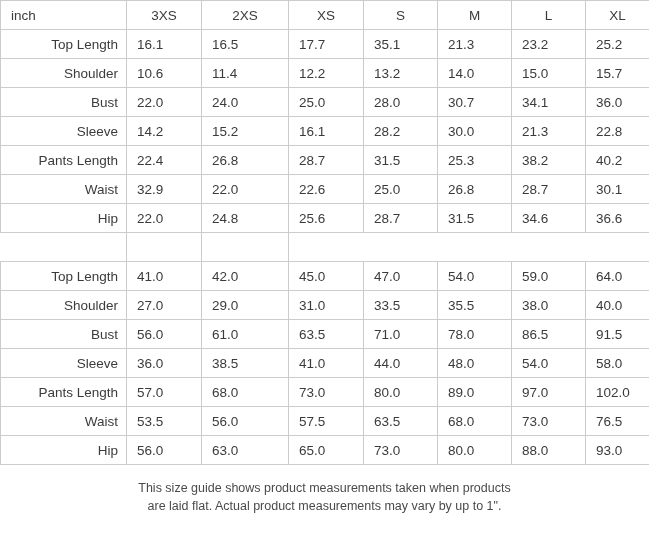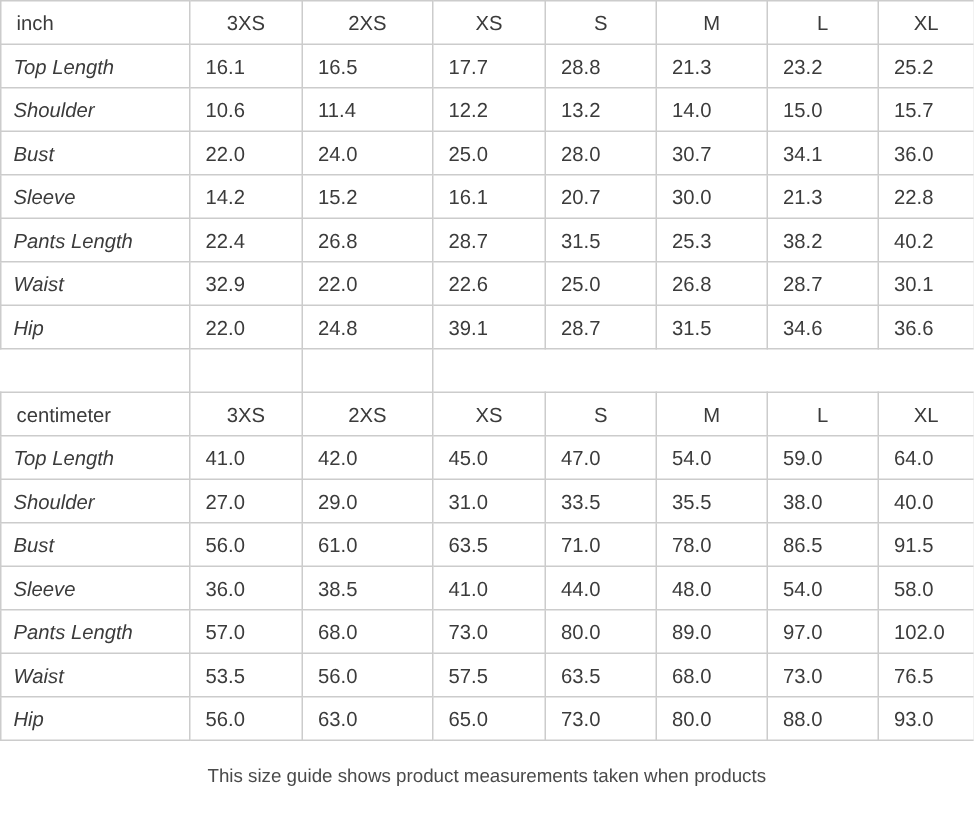--- a/index.html
+++ b/index.html
@@ -46,22 +46,21 @@
   col.c7 { width: 64px; }
 
   .hdr-unit {
     text-align: left;
     padding-left: 10px !important;
   }
   .hdr-size {
     text-align: center;
   }
   .row-label {
-    text-align: left;
-    font-style: italic;
+    text-align: right;
   }
   .cell-val {
     text-align: left;
     padding-left: 10px !important;
   }
   .spacer-row td {
     border-left: 1px solid #cccccc;
     border-right: 1px solid #cccccc;
     border-top: 1px solid #cccccc;
     border-bottom: 1px solid #cccccc;
@@ -109,21 +108,21 @@
         <td class="hdr-size">M</td>
         <td class="hdr-size">L</td>
         <td class="hdr-size">XL</td>
       </tr>
 
       <tr>
         <td class="row-label">Top Length</td>
         <td class="cell-val">16.1</td>
         <td class="cell-val">16.5</td>
         <td class="cell-val">17.7</td>
-        <td class="cell-val">28.8</td>
+        <td class="cell-val">35.1</td>
         <td class="cell-val">21.3</td>
         <td class="cell-val">23.2</td>
         <td class="cell-val">25.2</td>
       </tr>
 
       <tr>
         <td class="row-label">Shoulder</td>
         <td class="cell-val">10.6</td>
         <td class="cell-val">11.4</td>
         <td class="cell-val">12.2</td>
@@ -142,21 +141,21 @@
         <td class="cell-val">30.7</td>
         <td class="cell-val">34.1</td>
         <td class="cell-val">36.0</td>
       </tr>
 
       <tr>
         <td class="row-label">Sleeve</td>
         <td class="cell-val">14.2</td>
         <td class="cell-val">15.2</td>
         <td class="cell-val">16.1</td>
-        <td class="cell-val">20.7</td>
+        <td class="cell-val">28.2</td>
         <td class="cell-val">30.0</td>
         <td class="cell-val">21.3</td>
         <td class="cell-val">22.8</td>
       </tr>
 
       <tr>
         <td class="row-label">Pants Length</td>
         <td class="cell-val">22.4</td>
         <td class="cell-val">26.8</td>
         <td class="cell-val">28.7</td>
@@ -174,48 +173,38 @@
         <td class="cell-val">25.0</td>
         <td class="cell-val">26.8</td>
         <td class="cell-val">28.7</td>
         <td class="cell-val">30.1</td>
       </tr>
 
       <tr>
         <td class="row-label">Hip</td>
         <td class="cell-val">22.0</td>
         <td class="cell-val">24.8</td>
-        <td class="cell-val">39.1</td>
+        <td class="cell-val">25.6</td>
         <td class="cell-val">28.7</td>
         <td class="cell-val">31.5</td>
         <td class="cell-val">34.6</td>
         <td class="cell-val">36.6</td>
       </tr>
 
       <tr class="spacer-row">
         <td class="blank-outer"></td>
         <td></td>
         <td></td>
         <td class="blank-outer"></td>
         <td class="blank-outer"></td>
         <td class="blank-outer"></td>
         <td class="blank-outer"></td>
         <td class="blank-outer"></td>
       </tr>
 
-      <tr>
-        <td class="hdr-unit">centimeter</td>
-        <td class="hdr-size">3XS</td>
-        <td class="hdr-size">2XS</td>
-        <td class="hdr-size">XS</td>
-        <td class="hdr-size">S</td>
-        <td class="hdr-size">M</td>
-        <td class="hdr-size">L</td>
-        <td class="hdr-size">XL</td>
-      </tr>
 
       <tr>
         <td class="row-label">Top Length</td>
         <td class="cell-val">41.0</td>
         <td class="cell-val">42.0</td>
         <td class="cell-val">45.0</td>
         <td class="cell-val">47.0</td>
         <td class="cell-val">54.0</td>
         <td class="cell-val">59.0</td>
         <td class="cell-val">64.0</td>
@@ -284,15 +273,16 @@
         <td class="cell-val">73.0</td>
         <td class="cell-val">80.0</td>
         <td class="cell-val">88.0</td>
         <td class="cell-val">93.0</td>
       </tr>
     </tbody>
   </table>
 
   <div class="footer-note">
     <div>This size guide shows product measurements taken when products</div>
+    <div>are laid flat. Actual product measurements may vary by up to 1".</div>
   </div>
 
 </div>
 
 </body></html>

